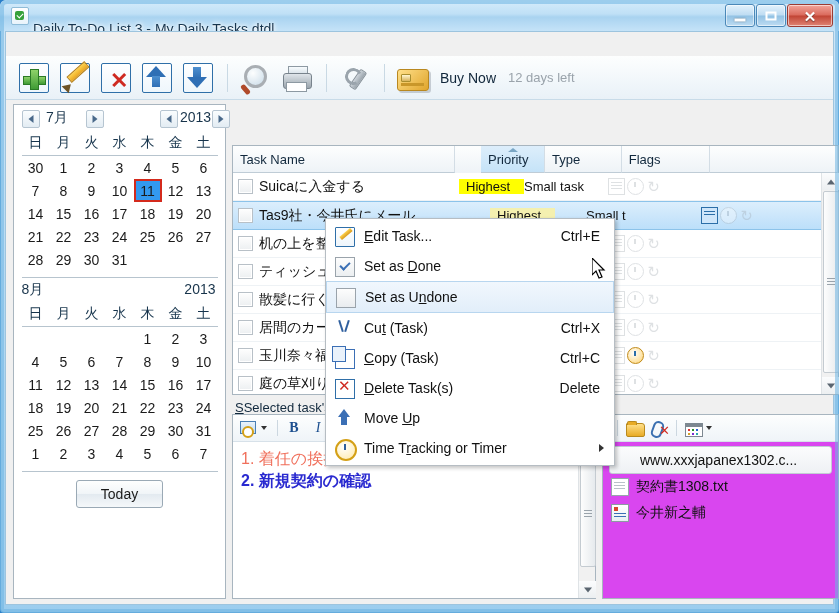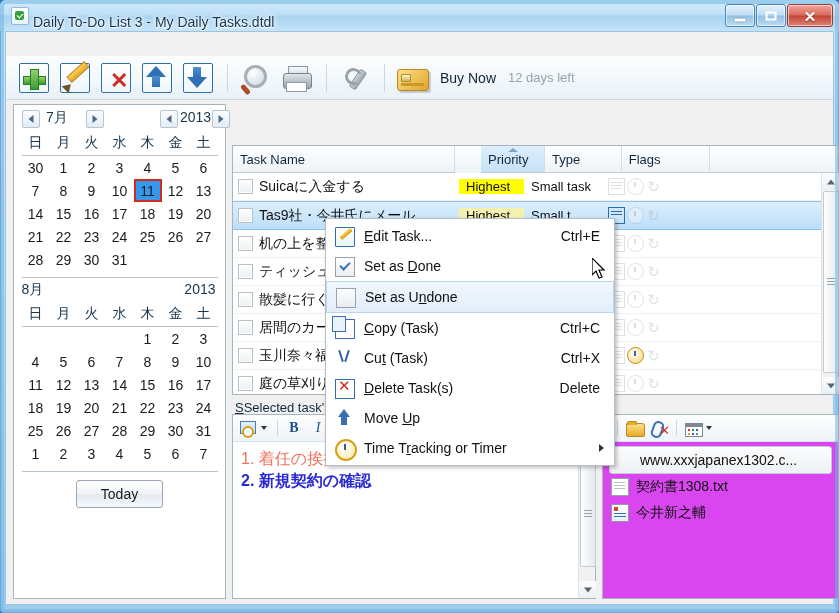--- a/index.html
+++ b/index.html
@@ -39,21 +39,21 @@
   .title-icon:after{
     content:"";position:absolute;left:3px;top:3px;width:9px;height:9px;
     background:#36a13a;border-radius:2px;
   }
   .title-icon:before{
     content:"";position:absolute;left:5px;top:5px;width:5px;height:3px;z-index:2;
     border-left:1.6px solid #fff;border-bottom:1.6px solid #fff;
     transform:rotate(-45deg);
   }
   .title-text{
-    position:absolute;left:33px;top:13px;height:19px;line-height:19px;
+    position:absolute;left:33px;top:20px;height:19px;line-height:19px;
     font-size:14px;color:#16354f;
     text-shadow:0 0 4px #fff,0 0 6px #fff,0 1px 0 #fff;
     white-space:nowrap;
   }
   .win-btns{position:absolute;right:6px;top:4px;height:21px;display:flex;}
   .wbtn{
     width:28px;height:21px;margin-left:1px;
     border:1px solid #4b88b8;border-radius:3px;
     background:linear-gradient(180deg,#e4f2fc 0%,#bedcf2 48%,#92c2e4 52%,#bedcf2 100%);
     position:relative;box-shadow:inset 0 0 0 1px rgba(255,255,255,.55);
@@ -222,32 +222,32 @@
     border-right:1px solid #d3dde5;border-bottom:1px solid #bfccd6;box-sizing:border-box;
     position:relative;background:linear-gradient(180deg,#fdfefe,#eef3f7);overflow:hidden;white-space:nowrap;
   }
   .lv-col.sorted{background:linear-gradient(180deg,#ddeefb,#c5e3f8);margin-left:26px;}
   .lv-col .sortarrow{
     position:absolute;left:50%;top:2px;margin-left:-5px;width:0;height:0;
     border-left:5px solid transparent;border-right:5px solid transparent;border-bottom:4px solid #7aa6c4;
   }
   .lv-body{position:absolute;left:0;top:27px;right:0;bottom:0;overflow:hidden;background:#fff;}
   .lv-row{display:flex;height:27px;align-items:center;border-bottom:1px solid #eef2f5;position:relative;}
-  .lv-row.sel{background:linear-gradient(180deg,#dceefc,#bcdffa);border-top:1px solid #8cc3ea;border-bottom:1px solid #8cc3ea;}
+  .lv-row.sel{background:linear-gradient(180deg,#dceefc,#bcdffa);border-top:1px solid #8cc3ea;border-bottom:1px solid #8cc3ea;gap:31px;}
   .cellname{display:flex;align-items:center;padding-left:5px;box-sizing:border-box;overflow:hidden;white-space:nowrap;}
   .cb{
     width:13px;height:13px;flex:none;margin-right:6px;
     background:linear-gradient(180deg,#fefefe,#eceff1);border:1px solid #b8c0c7;
     box-shadow:inset 0 0 0 1px #fff;
   }
   .tname{font-size:14px;color:#111;}
   .cellpri{font-size:13px;color:#111;padding-left:7px;box-sizing:border-box;overflow:hidden;white-space:nowrap;}
   .cellpri.hl{background:#ffff00;}
   .cellpri.hl-sel{background:#f4f0b0;}
-  .celltype{font-size:13px;color:#111;padding-left:7px;box-sizing:border-box;overflow:hidden;white-space:nowrap;}
+  .celltype{font-size:13px;color:#111;box-sizing:border-box;overflow:hidden;white-space:nowrap;}
   .cellflags{display:flex;align-items:center;gap:2px;padding-left:6px;box-sizing:border-box;}
   .fi{width:15px;height:15px;position:relative;opacity:.32;}
   .fi.note{border:1.5px solid #9aa3ab;background:#fff;}
   .fi.note:after{content:"";position:absolute;left:2px;top:3px;right:2px;height:1px;background:#9aa3ab;box-shadow:0 3px 0 #9aa3ab,0 6px 0 #9aa3ab;}
   .fi.clock{border:1.5px solid #9aa3ab;border-radius:50%;background:#fff;}
   .fi.clock:after{content:"";position:absolute;left:6px;top:3px;width:1.5px;height:5px;background:#9aa3ab;}
   .fi.rec{color:#9aa3ab;font-size:15px;line-height:15px;text-align:center;}
   .fi.note-active{opacity:1;border:1.5px solid #2b6ea8;background:#cfe6fa;}
   .fi.note-active:after{content:"";position:absolute;left:2px;top:3px;right:2px;height:1px;background:#2b6ea8;box-shadow:0 3px 0 #2b6ea8;}
   .fi.clock-active{opacity:1;border:1.5px solid #c08a18;border-radius:50%;background:radial-gradient(circle at 40% 35%,#fff,#ffd470);}
@@ -824,28 +824,28 @@
         </div>
         <div class="ctx-item">
           <span class="ctx-ic ic-check"></span>
           <span class="ctx-lbl">Set as <u>D</u>one</span>
         </div>
         <div class="ctx-item hot">
           <span class="ctx-ic ic-uncheck"></span>
           <span class="ctx-lbl">Set as U<u>n</u>done</span>
         </div>
         <div class="ctx-item">
+          <span class="ctx-ic ic-cut"></span>
+          <span class="ctx-lbl">Cu<u>t</u> (Task)</span>
+          <span class="ctx-acc">Ctrl+X</span>
+        </div>
+        <div class="ctx-item">
           <span class="ctx-ic ic-copy"></span>
           <span class="ctx-lbl"><u>C</u>opy (Task)</span>
           <span class="ctx-acc">Ctrl+C</span>
-        </div>
-        <div class="ctx-item">
-          <span class="ctx-ic ic-cut"></span>
-          <span class="ctx-lbl">Cu<u>t</u> (Task)</span>
-          <span class="ctx-acc">Ctrl+X</span>
         </div>
         <div class="ctx-item">
           <span class="ctx-ic ic-del"></span>
           <span class="ctx-lbl"><u>D</u>elete Task(s)</span>
           <span class="ctx-acc">Delete</span>
         </div>
         <div class="ctx-item">
           <span class="ctx-ic ic-up"></span>
           <span class="ctx-lbl">Move <u>U</u>p</span>
         </div>

